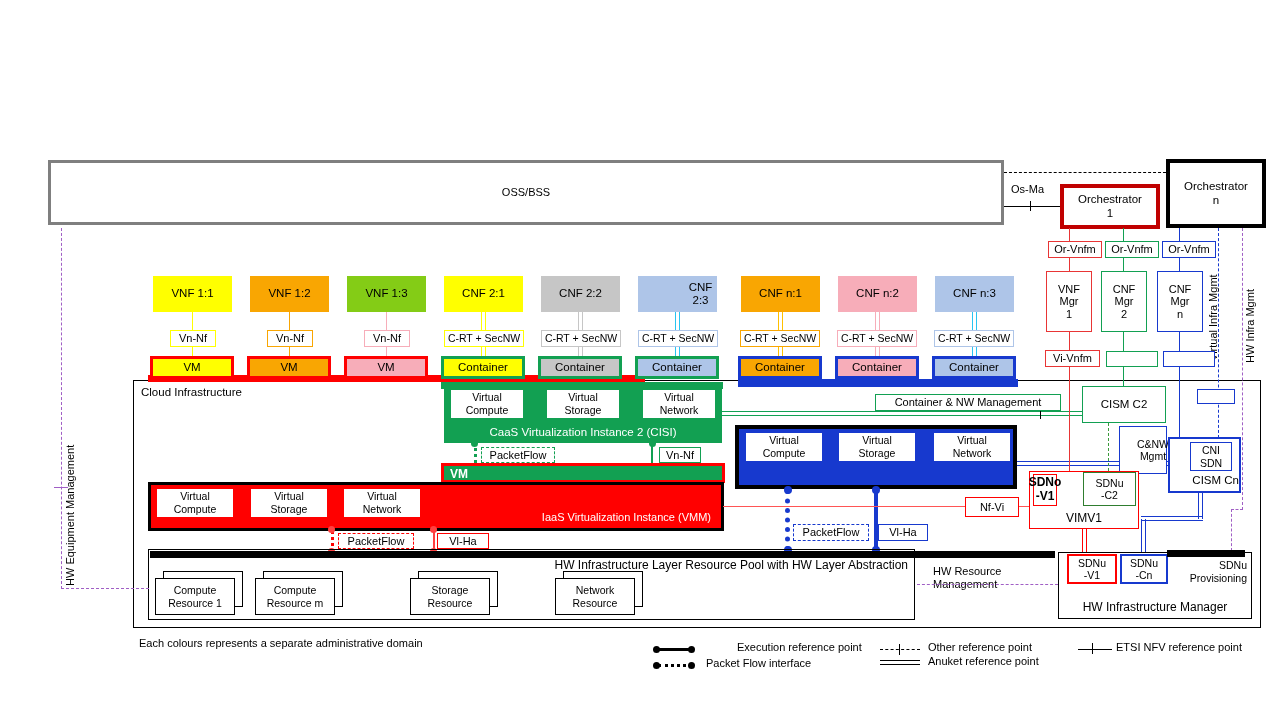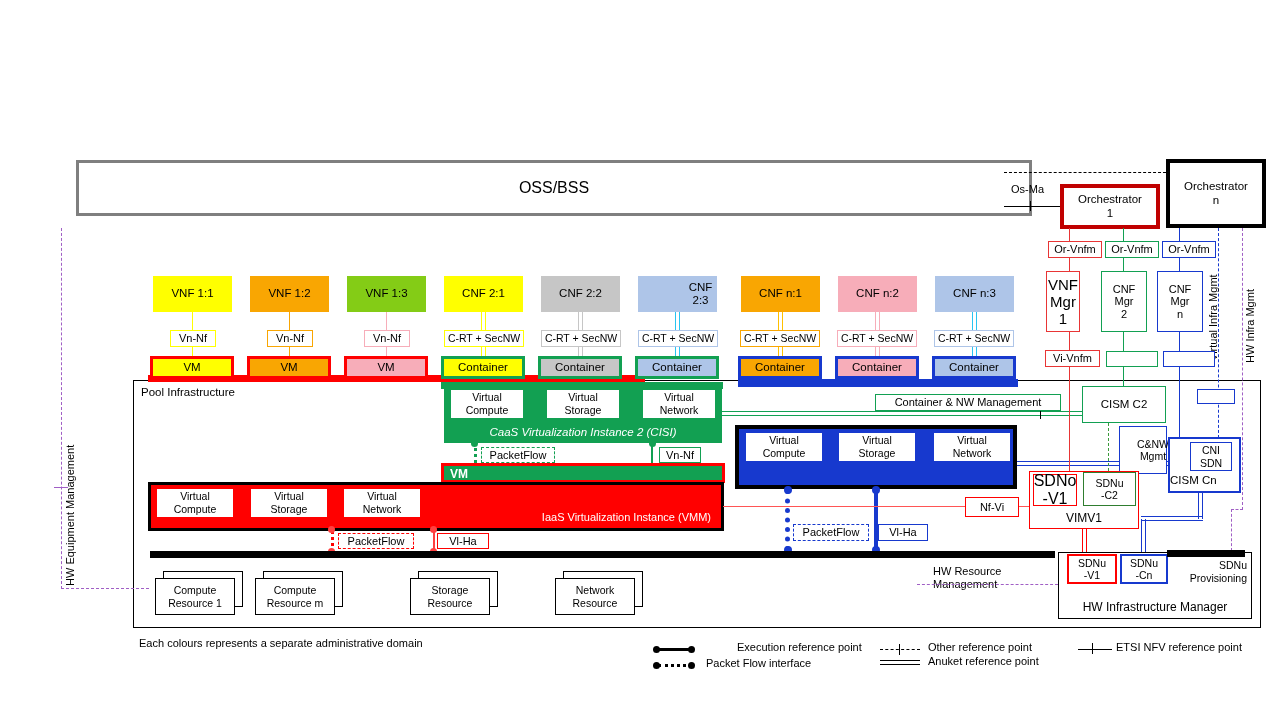--- a/index.html
+++ b/index.html
@@ -16,21 +16,21 @@
   .vtext{position:absolute;writing-mode:vertical-rl;transform:rotate(180deg);line-height:1;}
   .dbl-v{position:absolute;box-sizing:border-box;background:transparent;}
   .whitebox{position:absolute;box-sizing:border-box;background:#fff;display:flex;align-items:center;
             justify-content:center;text-align:center;font-size:10.5px;line-height:1.2;}
 </style>
 </head>
 <body>
 
 <div class="stage">
 
-  <div class="box" style="left:48px;top:160px;width:956px;height:56px;border:3.5px solid #7F7F7F;font-size:16px;margin-left:28px;">OSS/BSS</div>
+  <div class="box" style="left:48px;top:160px;width:956px;height:65px;border:3.5px solid #7F7F7F;font-size:11px;">OSS/BSS</div>
 
   <div class="hline" style="left:1004px;top:172px;width:162px;border-top:1.5px dashed #000;"></div>
   <div class="txt" style="left:1011px;top:183px;font-size:11px;">Os-Ma</div>
   <div class="hline" style="left:1004px;top:206px;width:56px;border-top:1.3px solid #000;"></div>
   <div class="vline" style="left:1030px;top:201px;height:10px;border-left:1.5px solid #000;"></div>
 
   <div class="box pre" style="left:1060px;top:184px;width:100px;height:45px;border:4.5px solid #C00000;font-size:11.5px;">Orchestrator
 1</div>
   <div class="box pre" style="left:1166px;top:159px;width:100px;height:69px;border:4.5px solid #000;font-size:11.5px;">Orchestrator
 n</div>
@@ -59,21 +59,21 @@
   <div class="box" style="left:267px;top:330px;width:46px;height:17px;border:1.2px solid #F9A602;font-size:11px;">Vn-Nf</div>
   <div class="box" style="left:364px;top:330px;width:46px;height:17px;border:1.2px solid #F7ADB9;font-size:11px;">Vn-Nf</div>
   <div class="box" style="left:444px;top:330px;width:80px;height:17px;border:1.2px solid #FFFF00;font-size:10.5px;">C-RT + SecNW</div>
   <div class="box" style="left:541px;top:330px;width:80px;height:17px;border:1.2px solid #C6C6C6;font-size:10.5px;">C-RT + SecNW</div>
   <div class="box" style="left:638px;top:330px;width:80px;height:17px;border:1.2px solid #AEC5E8;font-size:10.5px;">C-RT + SecNW</div>
   <div class="box" style="left:740px;top:330px;width:80px;height:17px;border:1.2px solid #F9A602;font-size:10.5px;">C-RT + SecNW</div>
   <div class="box" style="left:837px;top:330px;width:80px;height:17px;border:1.2px solid #F7ADB9;font-size:10.5px;">C-RT + SecNW</div>
   <div class="box" style="left:934px;top:330px;width:80px;height:17px;border:1.2px solid #AEC5E8;font-size:10.5px;">C-RT + SecNW</div>
 
   <div class="abs" style="left:133px;top:380px;width:1128px;height:248px;border:1.5px solid #000;"></div>
-  <div class="txt" style="left:141px;top:386px;font-size:11.5px;">Pool Infrastructure</div>
+  <div class="txt" style="left:141px;top:386px;font-size:11.5px;">Cloud Infrastructure</div>
 
   <div class="abs" style="left:148px;top:375px;width:497px;height:7px;background:#FF0000;"></div>
   <div class="abs" style="left:441px;top:382px;width:282px;height:7px;background:#12A052;"></div>
   <div class="abs" style="left:738px;top:379px;width:280px;height:8px;background:#1739CE;"></div>
 
   <div class="box" style="left:150px;top:356px;width:84px;height:23px;background:#FFFF00;border:3.5px solid #FF0000;font-size:11.5px;">VM</div>
   <div class="box" style="left:247px;top:356px;width:84px;height:23px;background:#F9A602;border:3.5px solid #FF0000;font-size:11.5px;">VM</div>
   <div class="box" style="left:344px;top:356px;width:84px;height:23px;background:#F7ADB9;border:3.5px solid #FF0000;font-size:11.5px;">VM</div>
   <div class="box" style="left:441px;top:356px;width:84px;height:23px;background:#FFFF00;border:3.5px solid #12A052;font-size:11.5px;">Container</div>
   <div class="box" style="left:538px;top:356px;width:84px;height:23px;background:#C6C6C6;border:3.5px solid #12A052;font-size:11.5px;">Container</div>
@@ -82,21 +82,21 @@
   <div class="box" style="left:835px;top:356px;width:84px;height:23px;background:#F7ADB9;border:3.5px solid #1739CE;font-size:11.5px;">Container</div>
   <div class="box" style="left:932px;top:356px;width:84px;height:23px;background:#AEC5E8;border:3.5px solid #1739CE;font-size:11.5px;">Container</div>
 
   <div class="abs" style="left:444px;top:387px;width:278px;height:56px;background:#12A052;">
     <div class="whitebox pre" style="left:7px;top:3px;width:72px;height:28px;">Virtual
 Compute</div>
     <div class="whitebox pre" style="left:103px;top:3px;width:72px;height:28px;">Virtual
 Storage</div>
     <div class="whitebox pre" style="left:199px;top:3px;width:72px;height:28px;">Virtual
 Network</div>
-    <div class="txt" style="left:0;right:0;bottom:3px;text-align:center;color:#fff;font-size:11.5px;font-style:italic;">CaaS Virtualization Instance 2 (CISI)</div>
+    <div class="txt" style="left:0;right:0;bottom:3px;text-align:center;color:#fff;font-size:11.5px;">CaaS Virtualization Instance 2 (CISI)</div>
   </div>
 
   <div class="vline" style="left:474px;top:443px;height:44px;border-left:3px dotted #12A052;"></div>
   <div class="dot" style="left:471px;top:440px;background:#12A052;"></div>
   <div class="dot" style="left:471px;top:482px;background:#12A052;"></div>
   <div class="vline" style="left:651px;top:443px;height:44px;border-left:2.5px solid #12A052;"></div>
   <div class="dot" style="left:649px;top:440px;background:#12A052;"></div>
   <div class="dot" style="left:649px;top:482px;background:#12A052;"></div>
   <div class="box" style="left:481px;top:447px;width:74px;height:16px;border:1.5px dashed #12A052;font-size:11px;">PacketFlow</div>
   <div class="box" style="left:659px;top:447px;width:42px;height:16px;border:1.5px solid #12A052;font-size:11px;">Vn-Nf</div>
@@ -146,20 +146,23 @@
   <div class="vline" style="left:1040px;top:407px;height:12px;border-left:1.5px solid #000;"></div>
   <div class="box" style="left:875px;top:394px;width:186px;height:17px;border:1.5px solid #12A052;font-size:11px;">Container &amp; NW  Management</div>
 
   <div class="hline" style="left:1017px;top:461px;width:151px;height:5px;border-top:1.5px solid #1739CE;border-bottom:1.5px solid #1739CE;"></div>
   <div class="vline" style="left:1144px;top:458px;height:12px;border-left:1.5px solid #000;"></div>
 
   <div class="hline" style="left:723px;top:506px;width:306px;border-top:1.5px solid #FF5555;"></div>
   <div class="vline" style="left:988px;top:501px;height:10px;border-left:1.5px solid #E33;"></div>
   <div class="box" style="left:965px;top:497px;width:54px;height:20px;border:1.5px solid #FF0000;font-size:11px;">Nf-Vi</div>
 
+  <div class="abs" style="left:148px;top:549px;width:767px;height:71px;border:1.5px solid #000;">
+    <div class="txt" style="right:6px;top:8px;font-size:12px;">HW Infrastructure Layer Resource Pool with HW Layer Abstraction</div>
+  </div>
   <div class="abs" style="left:150px;top:551px;width:905px;height:7px;background:#000;"></div>
 
   <div class="box" style="left:163px;top:571px;width:80px;height:36px;"></div>
   <div class="box pre" style="left:155px;top:578px;width:80px;height:37px;font-size:10.5px;">Compute
 Resource 1</div>
   <div class="box" style="left:263px;top:571px;width:80px;height:36px;"></div>
   <div class="box pre" style="left:255px;top:578px;width:80px;height:37px;font-size:10.5px;">Compute
 Resource m</div>
   <div class="box" style="left:418px;top:571px;width:80px;height:36px;"></div>
   <div class="box pre" style="left:410px;top:578px;width:80px;height:37px;font-size:10.5px;">Storage
@@ -180,21 +183,21 @@
   <div class="vline" style="left:1242px;top:228px;height:282px;border-left:1.5px dashed #A05FC5;"></div>
   <div class="hline" style="left:1231px;top:509px;width:12px;border-top:1.5px dashed #A05FC5;"></div>
   <div class="vline" style="left:1231px;top:509px;height:42px;border-left:1.5px dashed #A05FC5;"></div>
   <div class="vtext" style="left:1208px;top:243px;height:118px;font-size:11px;">Virtual Infra Mgmt</div>
   <div class="vtext" style="left:1245px;top:266px;height:97px;font-size:11px;">HW Infra Mgmt</div>
 
   <div class="box" style="left:1048px;top:241px;width:54px;height:17px;border:1.5px solid #E83535;font-size:11px;">Or-Vnfm</div>
   <div class="box" style="left:1105px;top:241px;width:54px;height:17px;border:1.5px solid #12A052;font-size:11px;">Or-Vnfm</div>
   <div class="box" style="left:1162px;top:241px;width:54px;height:17px;border:1.5px solid #1739CE;font-size:11px;">Or-Vnfm</div>
 
-  <div class="box pre" style="left:1046px;top:271px;width:34px;height:61px;border:1.5px solid #E83535;font-size:15px;">VNF
+  <div class="box pre" style="left:1046px;top:271px;width:46px;height:61px;border:1.5px solid #E83535;font-size:11px;">VNF
 Mgr
 1</div>
   <div class="box pre" style="left:1101px;top:271px;width:46px;height:61px;border:1.5px solid #12A052;font-size:11px;">CNF
 Mgr
 2</div>
   <div class="box pre" style="left:1157px;top:271px;width:46px;height:61px;border:1.5px solid #1739CE;font-size:11px;">CNF
 Mgr
 n</div>
 
   <div class="box" style="left:1045px;top:350px;width:55px;height:17px;border:1.5px solid #E83535;font-size:11px;">Vi-Vnfm</div>
@@ -203,25 +206,25 @@
 
   <div class="box" style="left:1082px;top:386px;width:84px;height:37px;border:1.5px solid #12A052;font-size:11.5px;">CISM C2</div>
   <div class="box" style="left:1197px;top:389px;width:38px;height:15px;border:1.5px solid #1739CE;"></div>
   <div class="box pre" style="left:1119px;top:426px;width:48px;height:48px;border:1.5px solid #1739CE;font-size:10.5px;padding-left:20px;">C&amp;NW
 Mgmt</div>
   <div class="vline" style="left:1108px;top:423px;height:48px;border-left:1.5px dashed #3A9A3A;"></div>
 
   <div class="abs" style="left:1168px;top:437px;width:73px;height:56px;background:#fff;border:2px solid #1739CE;">
     <div class="box pre" style="left:20px;top:3px;width:42px;height:29px;border:1.5px solid #1739CE;font-size:10.5px;">CNI
 SDN</div>
-    <div class="txt" style="left:0;right:0;bottom:3px;text-align:left;font-size:11.5px;">CISM Cn</div>
+    <div class="txt" style="left:0;right:0;bottom:3px;text-align:right;font-size:11.5px;">CISM Cn</div>
   </div>
 
   <div class="abs" style="left:1029px;top:471px;width:110px;height:58px;background:#fff;border:1.5px solid #FF0000;">
-    <div class="box pre" style="left:3px;top:2px;width:44px;height:32px;border:1.5px solid #FF0000;font-size:16px;">SDNo
+    <div class="box pre" style="left:3px;top:2px;width:24px;height:32px;border:1.5px solid #FF0000;font-size:12px;font-weight:bold;">SDNo
 -V1</div>
     <div class="box pre" style="left:53px;top:0px;width:53px;height:34px;border:1.5px solid #2F7D2F;font-size:10.5px;">SDNu
 -C2</div>
     <div class="txt" style="left:0;right:0;bottom:3px;text-align:center;font-size:12px;">VIMV1</div>
   </div>
 
   <div class="dbl-v" style="left:1082px;top:529px;width:5px;height:24px;border-left:1.5px solid #FF0000;border-right:1.5px solid #FF0000;"></div>
   <div class="dbl-v" style="left:1198px;top:493px;width:5px;height:26px;border-left:1.5px solid #1739CE;border-right:1.5px solid #1739CE;"></div>
   <div class="hline" style="left:1141px;top:516px;width:62px;height:5px;border-top:1.5px solid #1739CE;border-bottom:1.5px solid #1739CE;"></div>
   <div class="dbl-v" style="left:1141px;top:519px;width:5px;height:34px;border-left:1.5px solid #1739CE;border-right:1.5px solid #1739CE;"></div>

